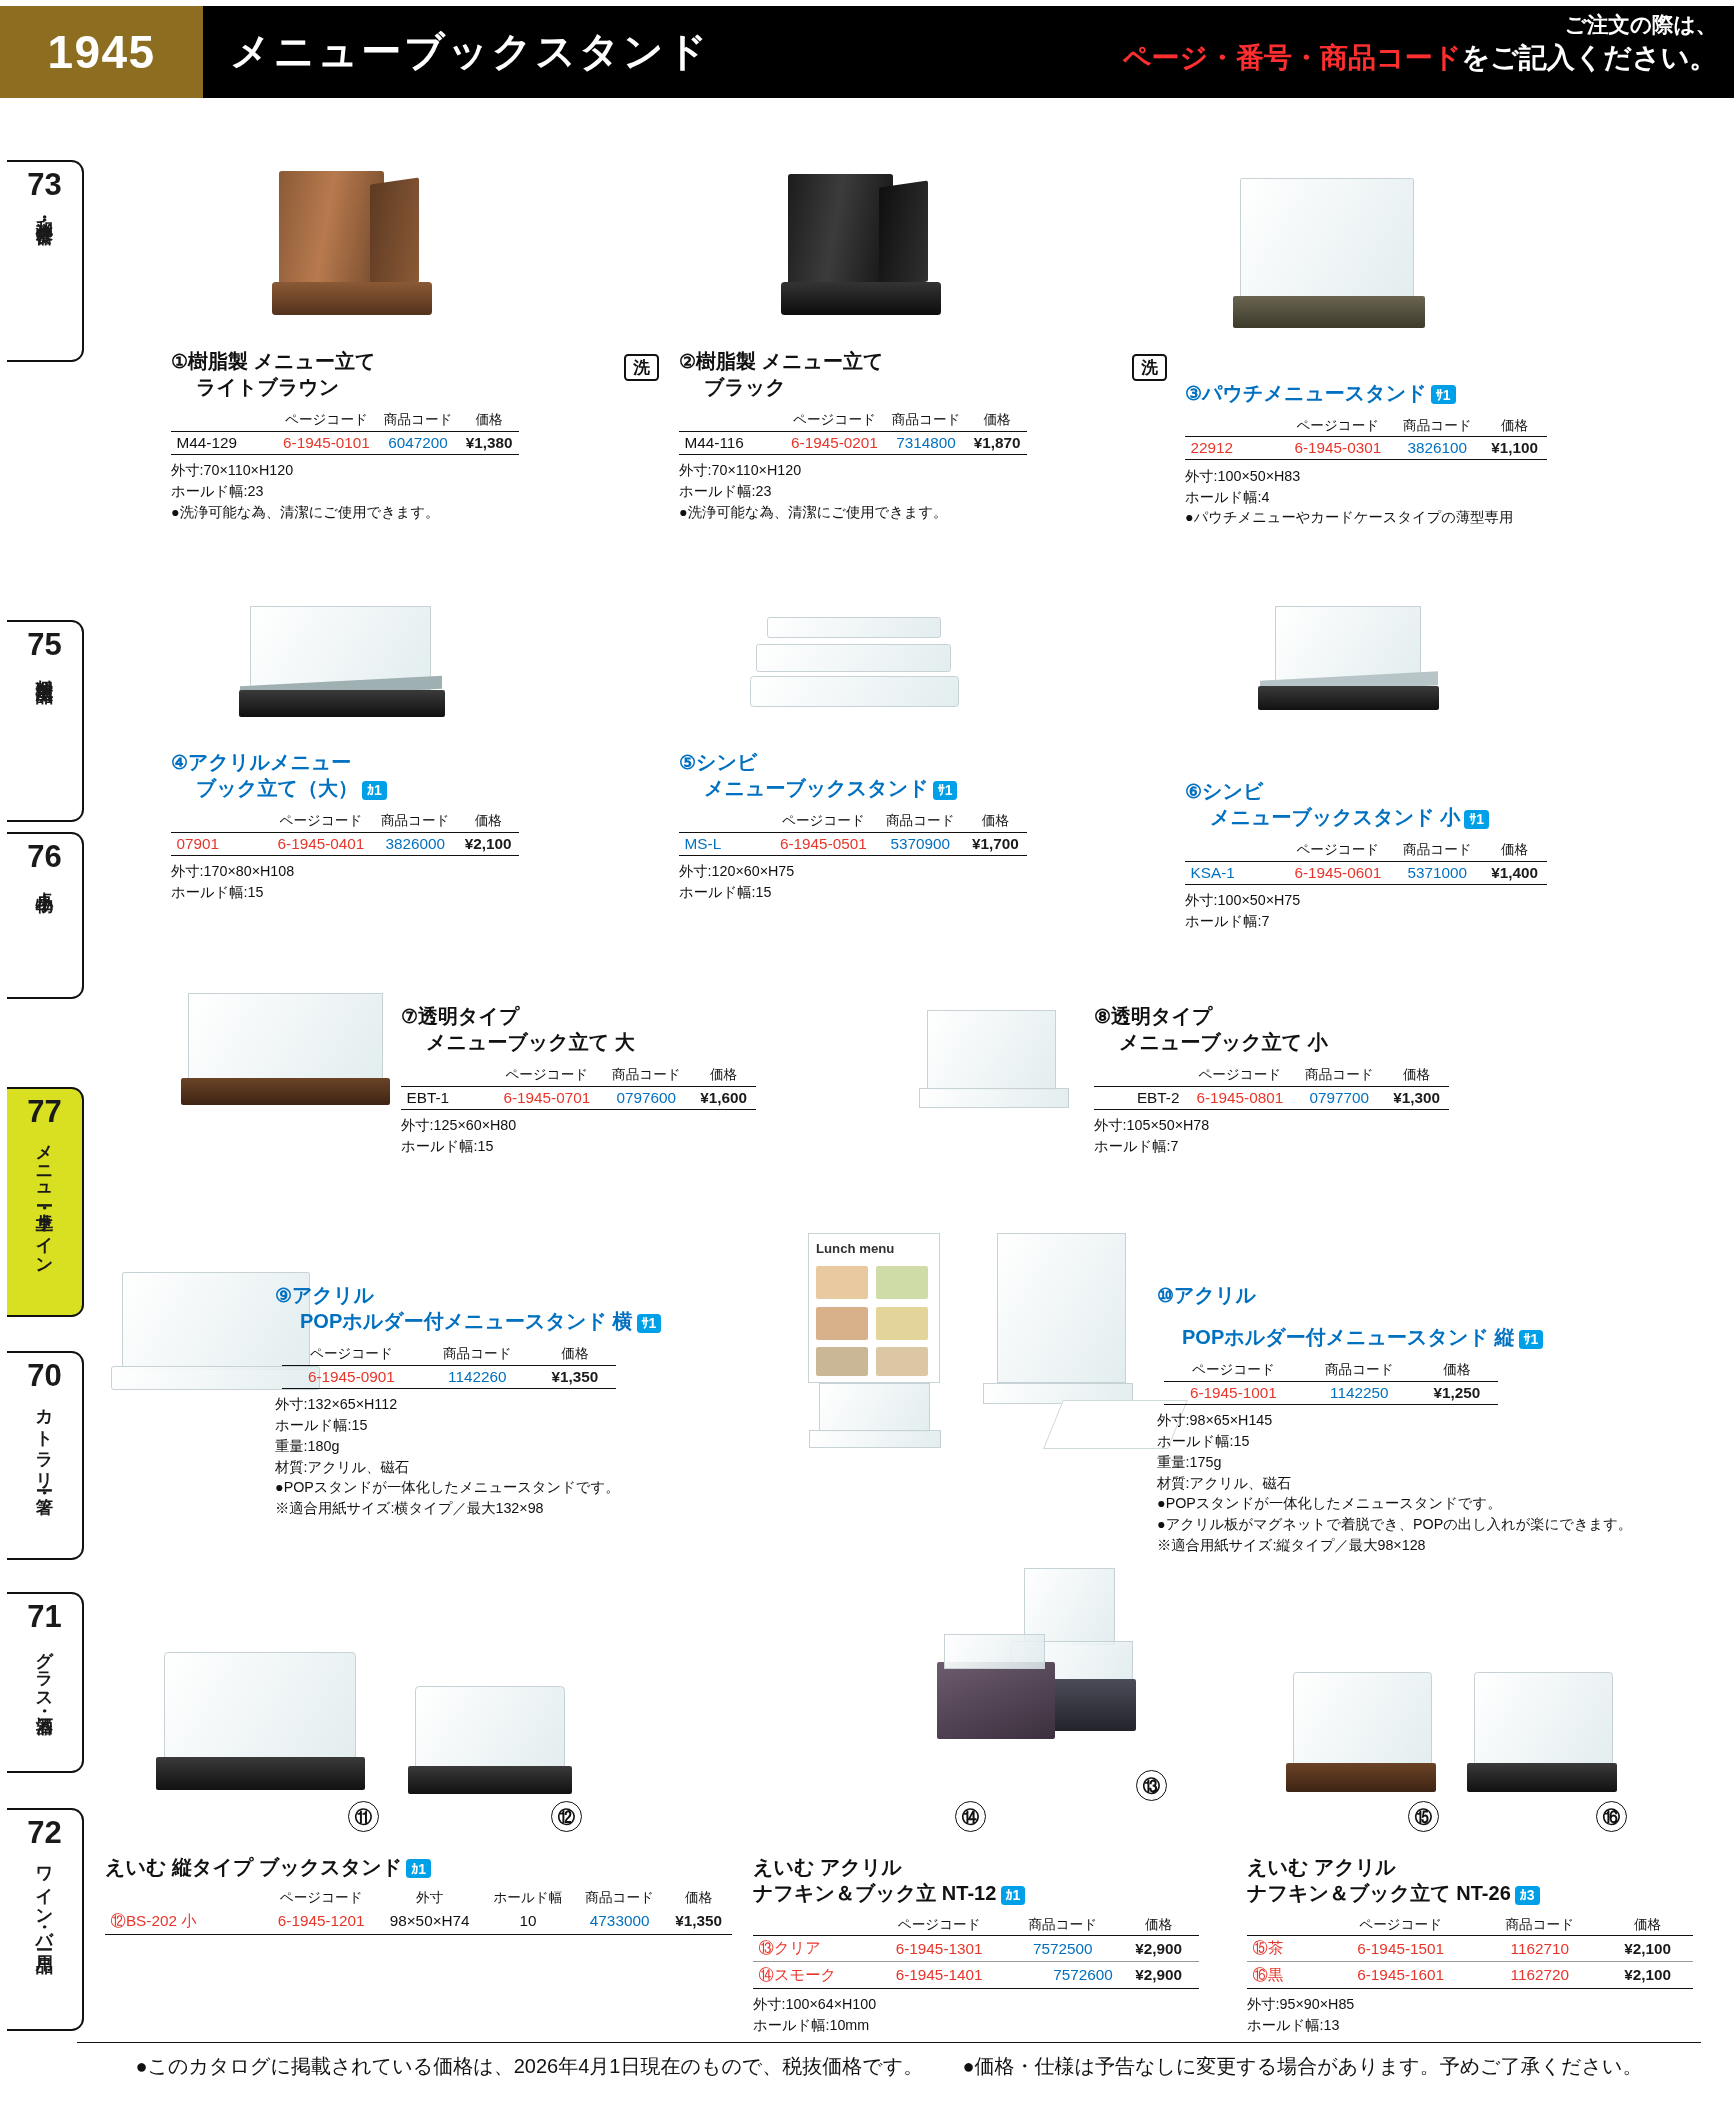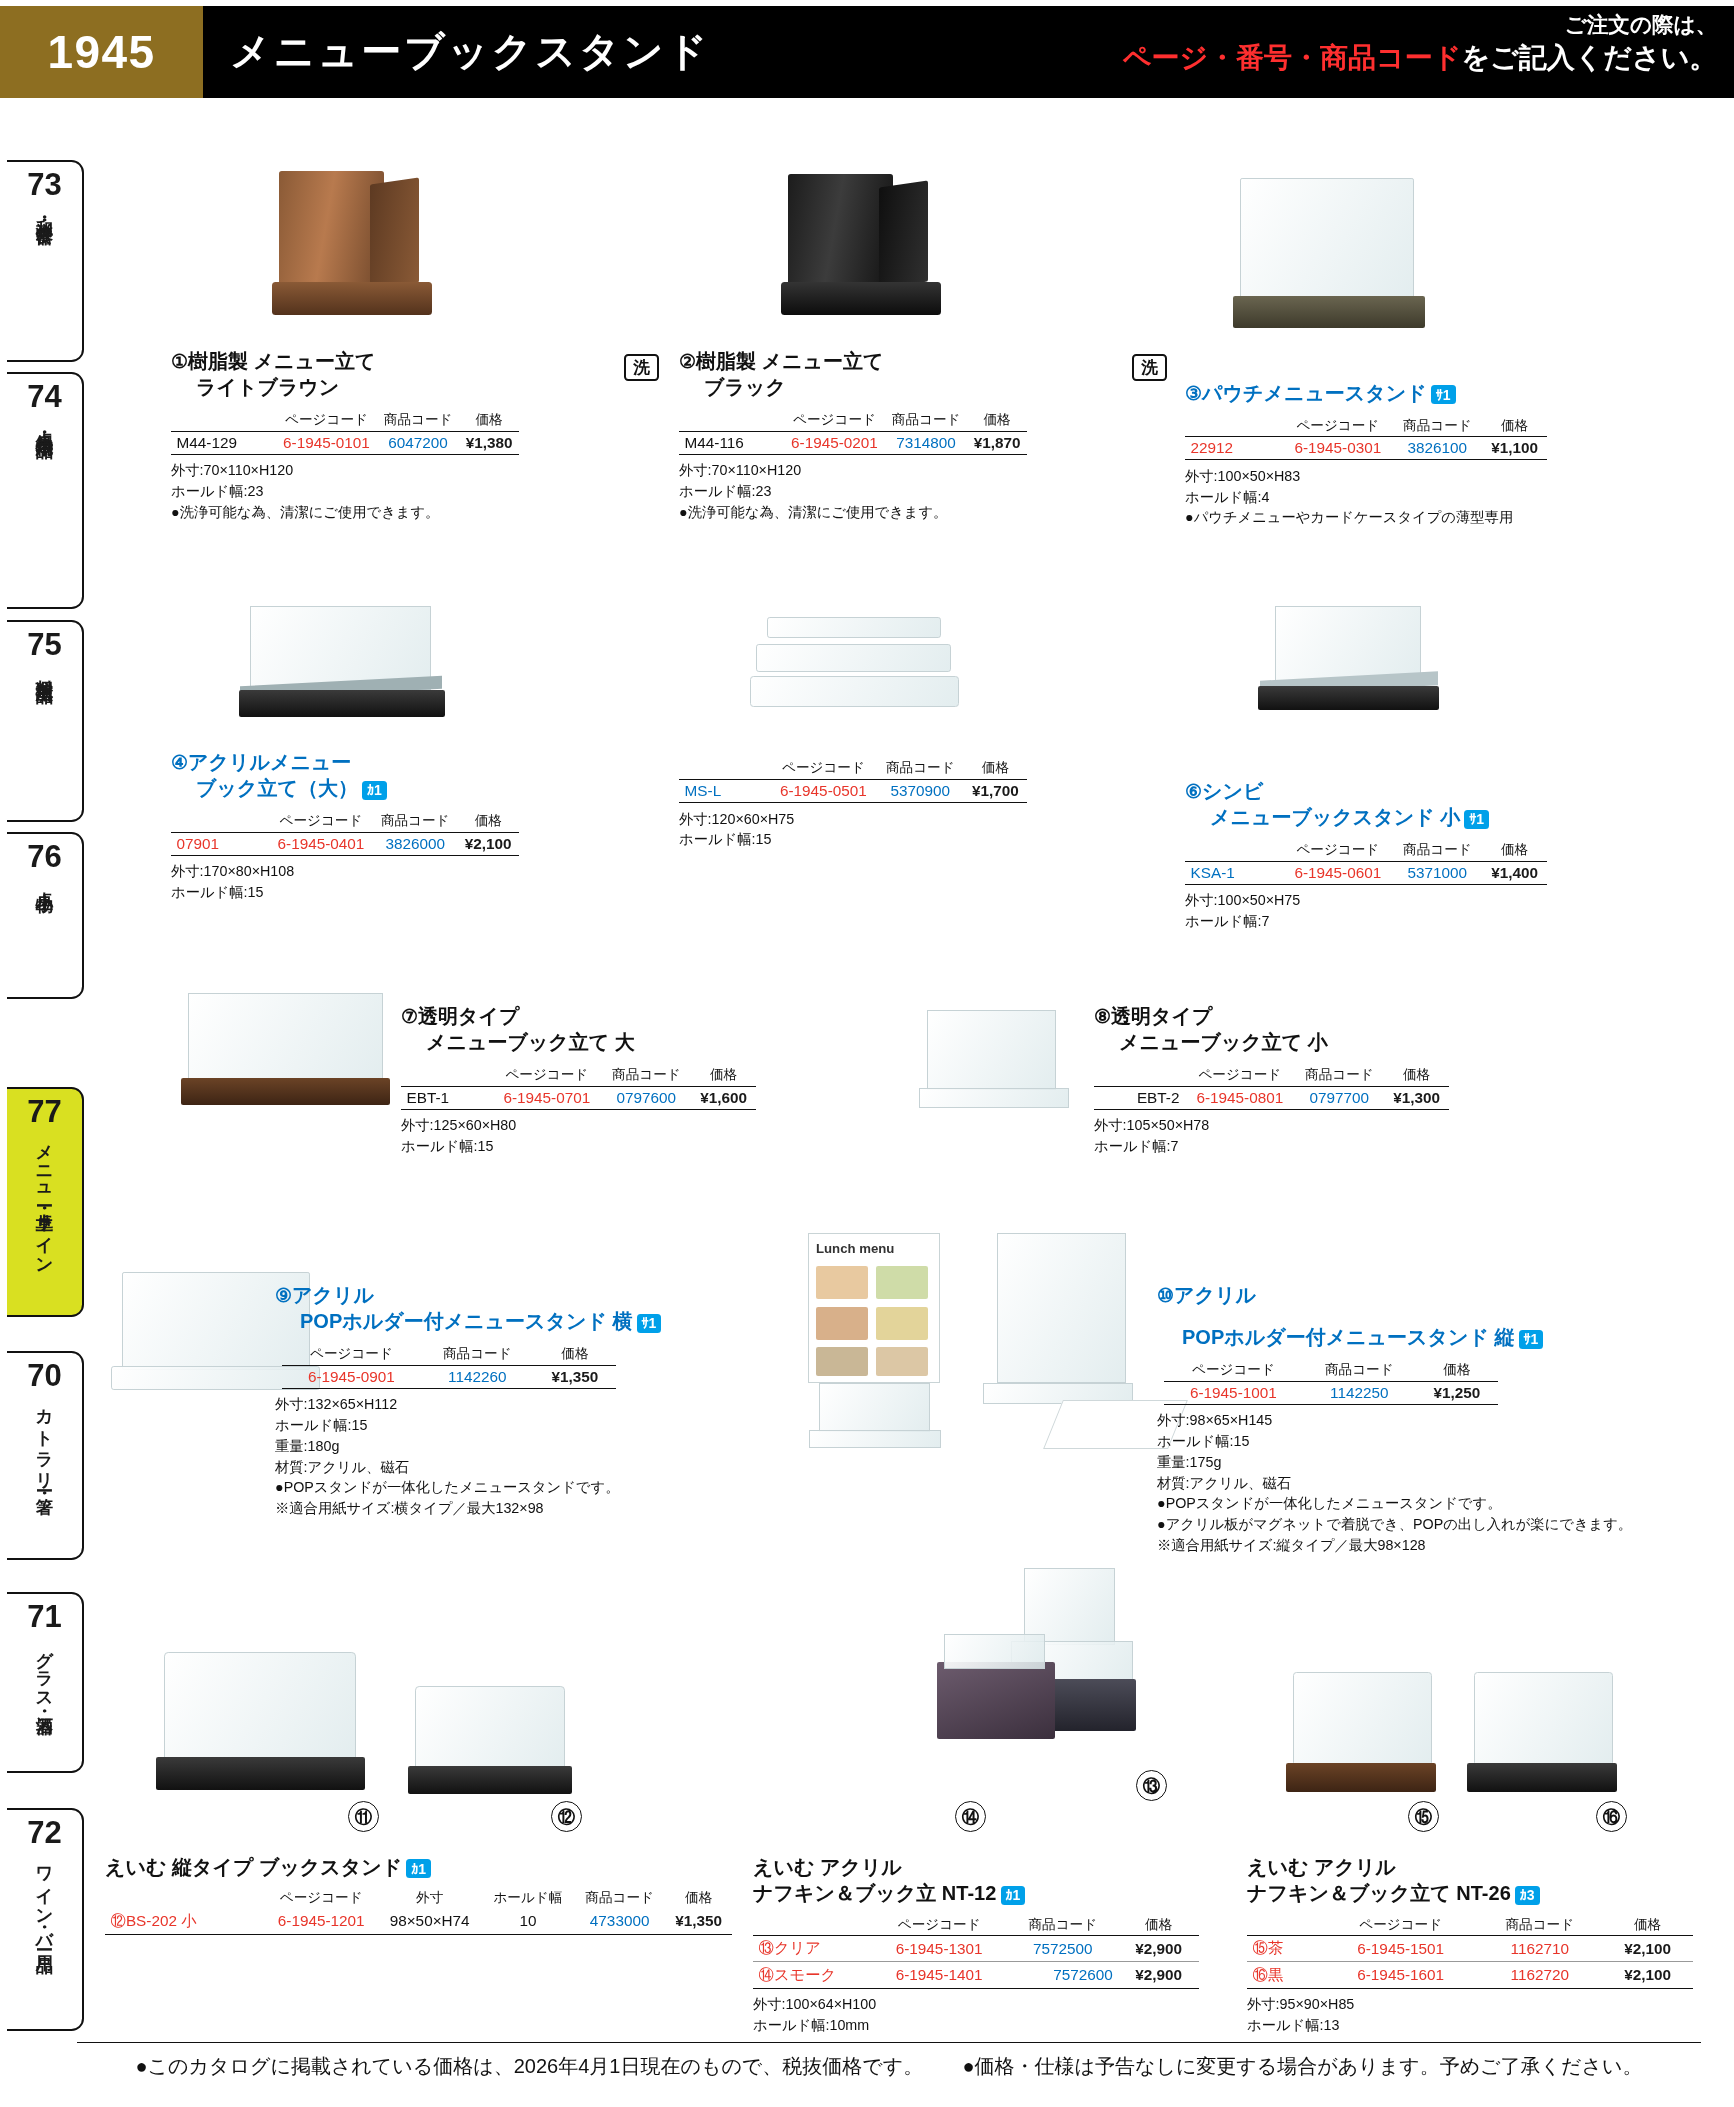--- a/index.html
+++ b/index.html
@@ -124,24 +124,20 @@
     <div class="l1">ご注文の際は、</div>
     <div class="l2"><span class="hl">ページ・番号・商品コード</span><span>をご記入ください。</span></div>
   </div>
 </div>
 
 <div class="sidetabs">
   <div class="tab" style="top:28px;height:202px;">
     <div class="tnum">73</div>
     <div class="ttxt">和・洋・中食器</div>
   </div>
-  <div class="tab" style="top:240px;height:237px;">
-    <div class="tnum">74</div>
-    <div class="ttxt">卓上鍋・焼物用品</div>
-  </div>
   <div class="tab" style="top:488px;height:202px;align-items:center;">
     <div class="tnum">75</div>
     <div class="ttxt">料理演出用品</div>
   </div>
   <div class="tab" style="top:700px;height:167px;">
     <div class="tnum">76</div>
     <div class="ttxt">卓上小物</div>
   </div>
   <div class="tab active" style="top:955px;height:230px;">
     <div class="tnum">77</div>
@@ -291,20 +287,24 @@
     <span class="bullet">ホールド幅:15</span>
   </div>
 </div>
 
 <div class="ill" style="left:739px; top:613px; width:230px; height:132px;">
   <div class="glassy" style="position:absolute;left:28px;top:3.5px;width:174px;height:21px;border-radius:2.8px;"></div>
   <div class="glassy" style="position:absolute;left:17.4px;top:31px;width:195px;height:28px;border-radius:2.8px;"></div>
   <div class="glassy" style="position:absolute;left:10.5px;top:63px;width:209px;height:31px;border-radius:3.5px;"></div>
 </div>
 <div class="prod" style="left:679px; top:749px; width:530px;">
+  <div class="pname">
+    <span class="circnum">⑤</span><span>シンビ</span>
+    <div style="padding-left:25px;"><span>メニューブックスタンド</span><span class="badge blue">ｻ1</span></div>
+  </div>
   <table class="pt" style="margin-top:9.8px;width:348px;">
     <tbody>
         <tr class="hdrrow">
       <td style="width:91px;"></td>
       <th>ページコード</th>
       <th>商品コード</th>
       <th>価格</th>
     </tr>
     <tr>
       <td class="c-blue" style="text-align:left;">MS-L</td>

